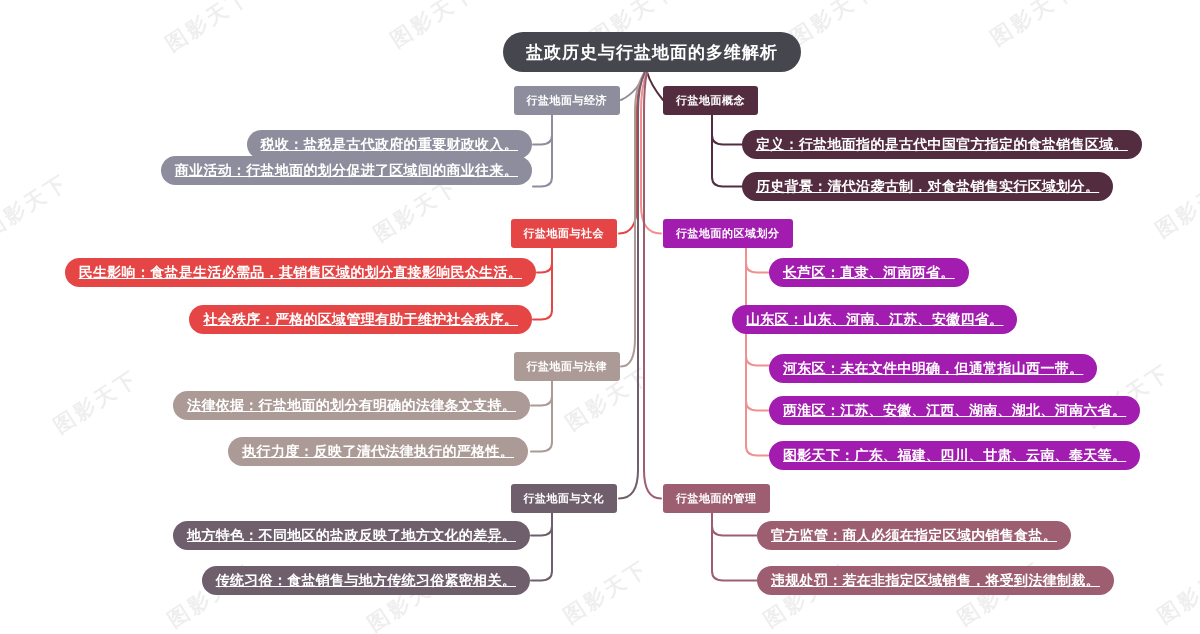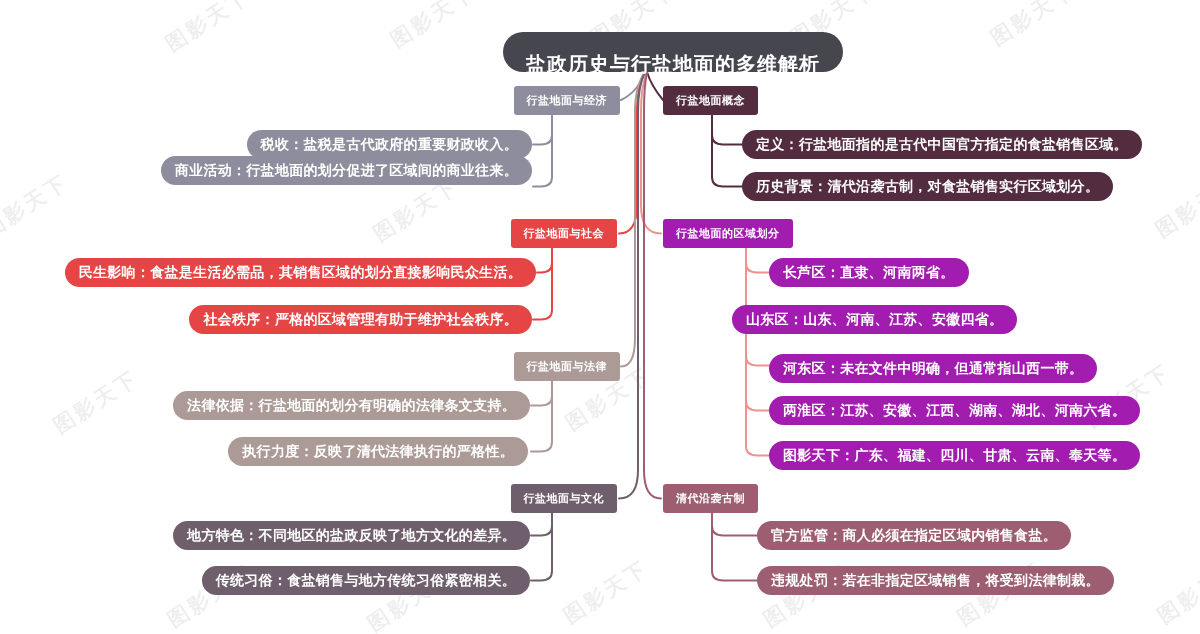--- a/index.html
+++ b/index.html
@@ -14,30 +14,30 @@
     position:absolute;z-index:0;color:#3a3a3a;opacity:0.08;
     font-size:21px;font-weight:bold;letter-spacing:3px;
     transform:rotate(-33deg);white-space:nowrap;pointer-events:none;
     user-select:none;
   }
   .node{
     position:absolute;z-index:2;white-space:nowrap;color:#ffffff;
     font-weight:bold;box-sizing:border-box;
   }
   .root{
-    height:40px;line-height:40px;font-size:20px;padding:12px 23px;
+    height:40px;line-height:40px;font-size:17px;padding:0 23px;
     border-radius:20px;background:#46464e;letter-spacing:1px;
   }
   .hdr{
     height:29px;line-height:29px;font-size:11px;padding:0 13px;
     border-radius:3px;letter-spacing:0.5px;
   }
   .pill{
     height:29px;line-height:29px;font-size:14px;padding:0 14px;
-    border-radius:14.5px;letter-spacing:0.3px;
+    border-radius:14.5px;letter-spacing:0.3px;text-decoration:underline;
   }
   .bg-econ{background:#8d8d9d;}
   .bg-soc{background:#e64545;}
   .bg-law{background:#ab9a95;}
   .bg-cul{background:#6f5f6d;}
   .bg-con{background:#542c40;}
   .bg-reg{background:#a21caf;}
   .bg-mgmt{background:#9d5e72;}
 </style>
 </head>
@@ -110,17 +110,17 @@
   <div class="node pill bg-con" style="left:742px;top:130px">定义：行盐地面指的是古代中国官方指定的食盐销售区域。</div>
   <div class="node pill bg-con" style="left:742px;top:172px">历史背景：清代沿袭古制，对食盐销售实行区域划分。</div>
 
   <div class="node hdr bg-reg" style="left:663px;top:219px">行盐地面的区域划分</div>
   <div class="node pill bg-reg" style="left:769px;top:258px">长芦区：直隶、河南两省。</div>
   <div class="node pill bg-reg" style="left:732px;top:305px">山东区：山东、河南、江苏、安徽四省。</div>
   <div class="node pill bg-reg" style="left:769px;top:354px">河东区：未在文件中明确，但通常指山西一带。</div>
   <div class="node pill bg-reg" style="left:769px;top:396px">两淮区：江苏、安徽、江西、湖南、湖北、河南六省。</div>
   <div class="node pill bg-reg" style="left:769px;top:441px">图影天下：广东、福建、四川、甘肃、云南、奉天等。</div>
 
-  <div class="node hdr bg-mgmt" style="left:663px;top:484px">清代沿袭古制</div>
+  <div class="node hdr bg-mgmt" style="left:663px;top:484px">行盐地面的管理</div>
   <div class="node pill bg-mgmt" style="left:757px;top:521px">官方监管：商人必须在指定区域内销售食盐。</div>
   <div class="node pill bg-mgmt" style="left:757px;top:566px">违规处罚：若在非指定区域销售，将受到法律制裁。</div>
 
 </div>
 
 </body></html>

